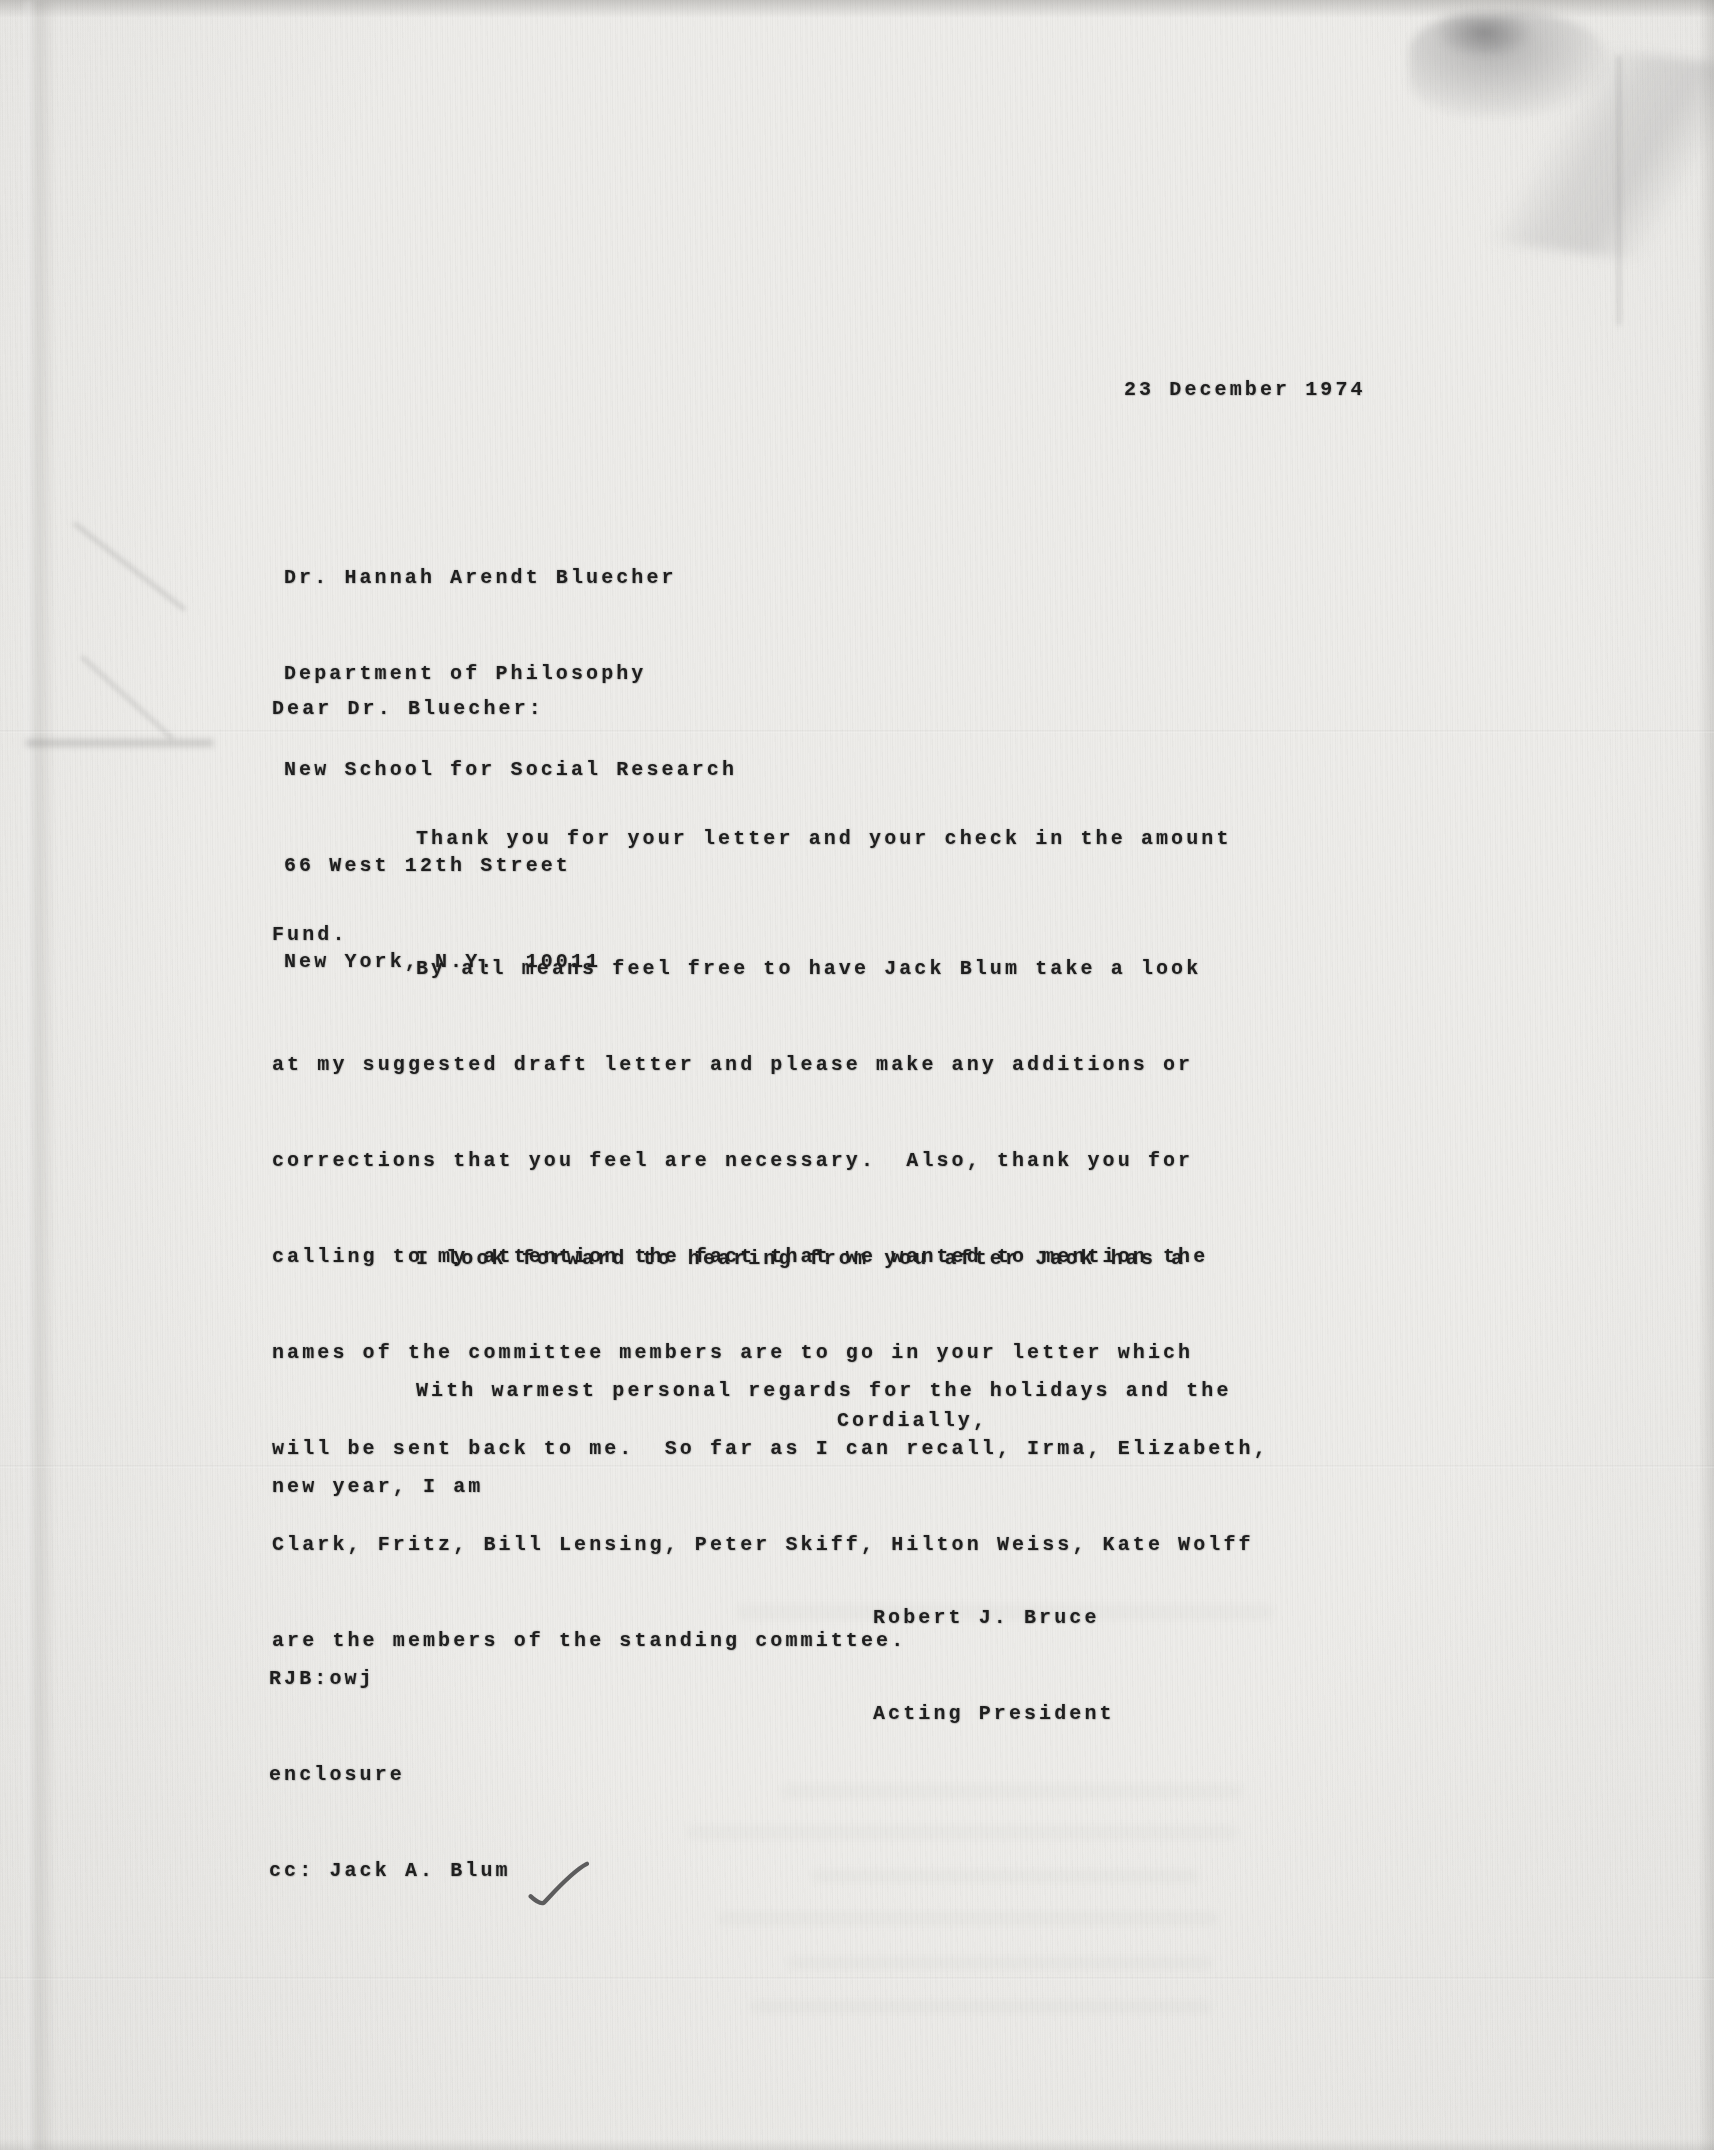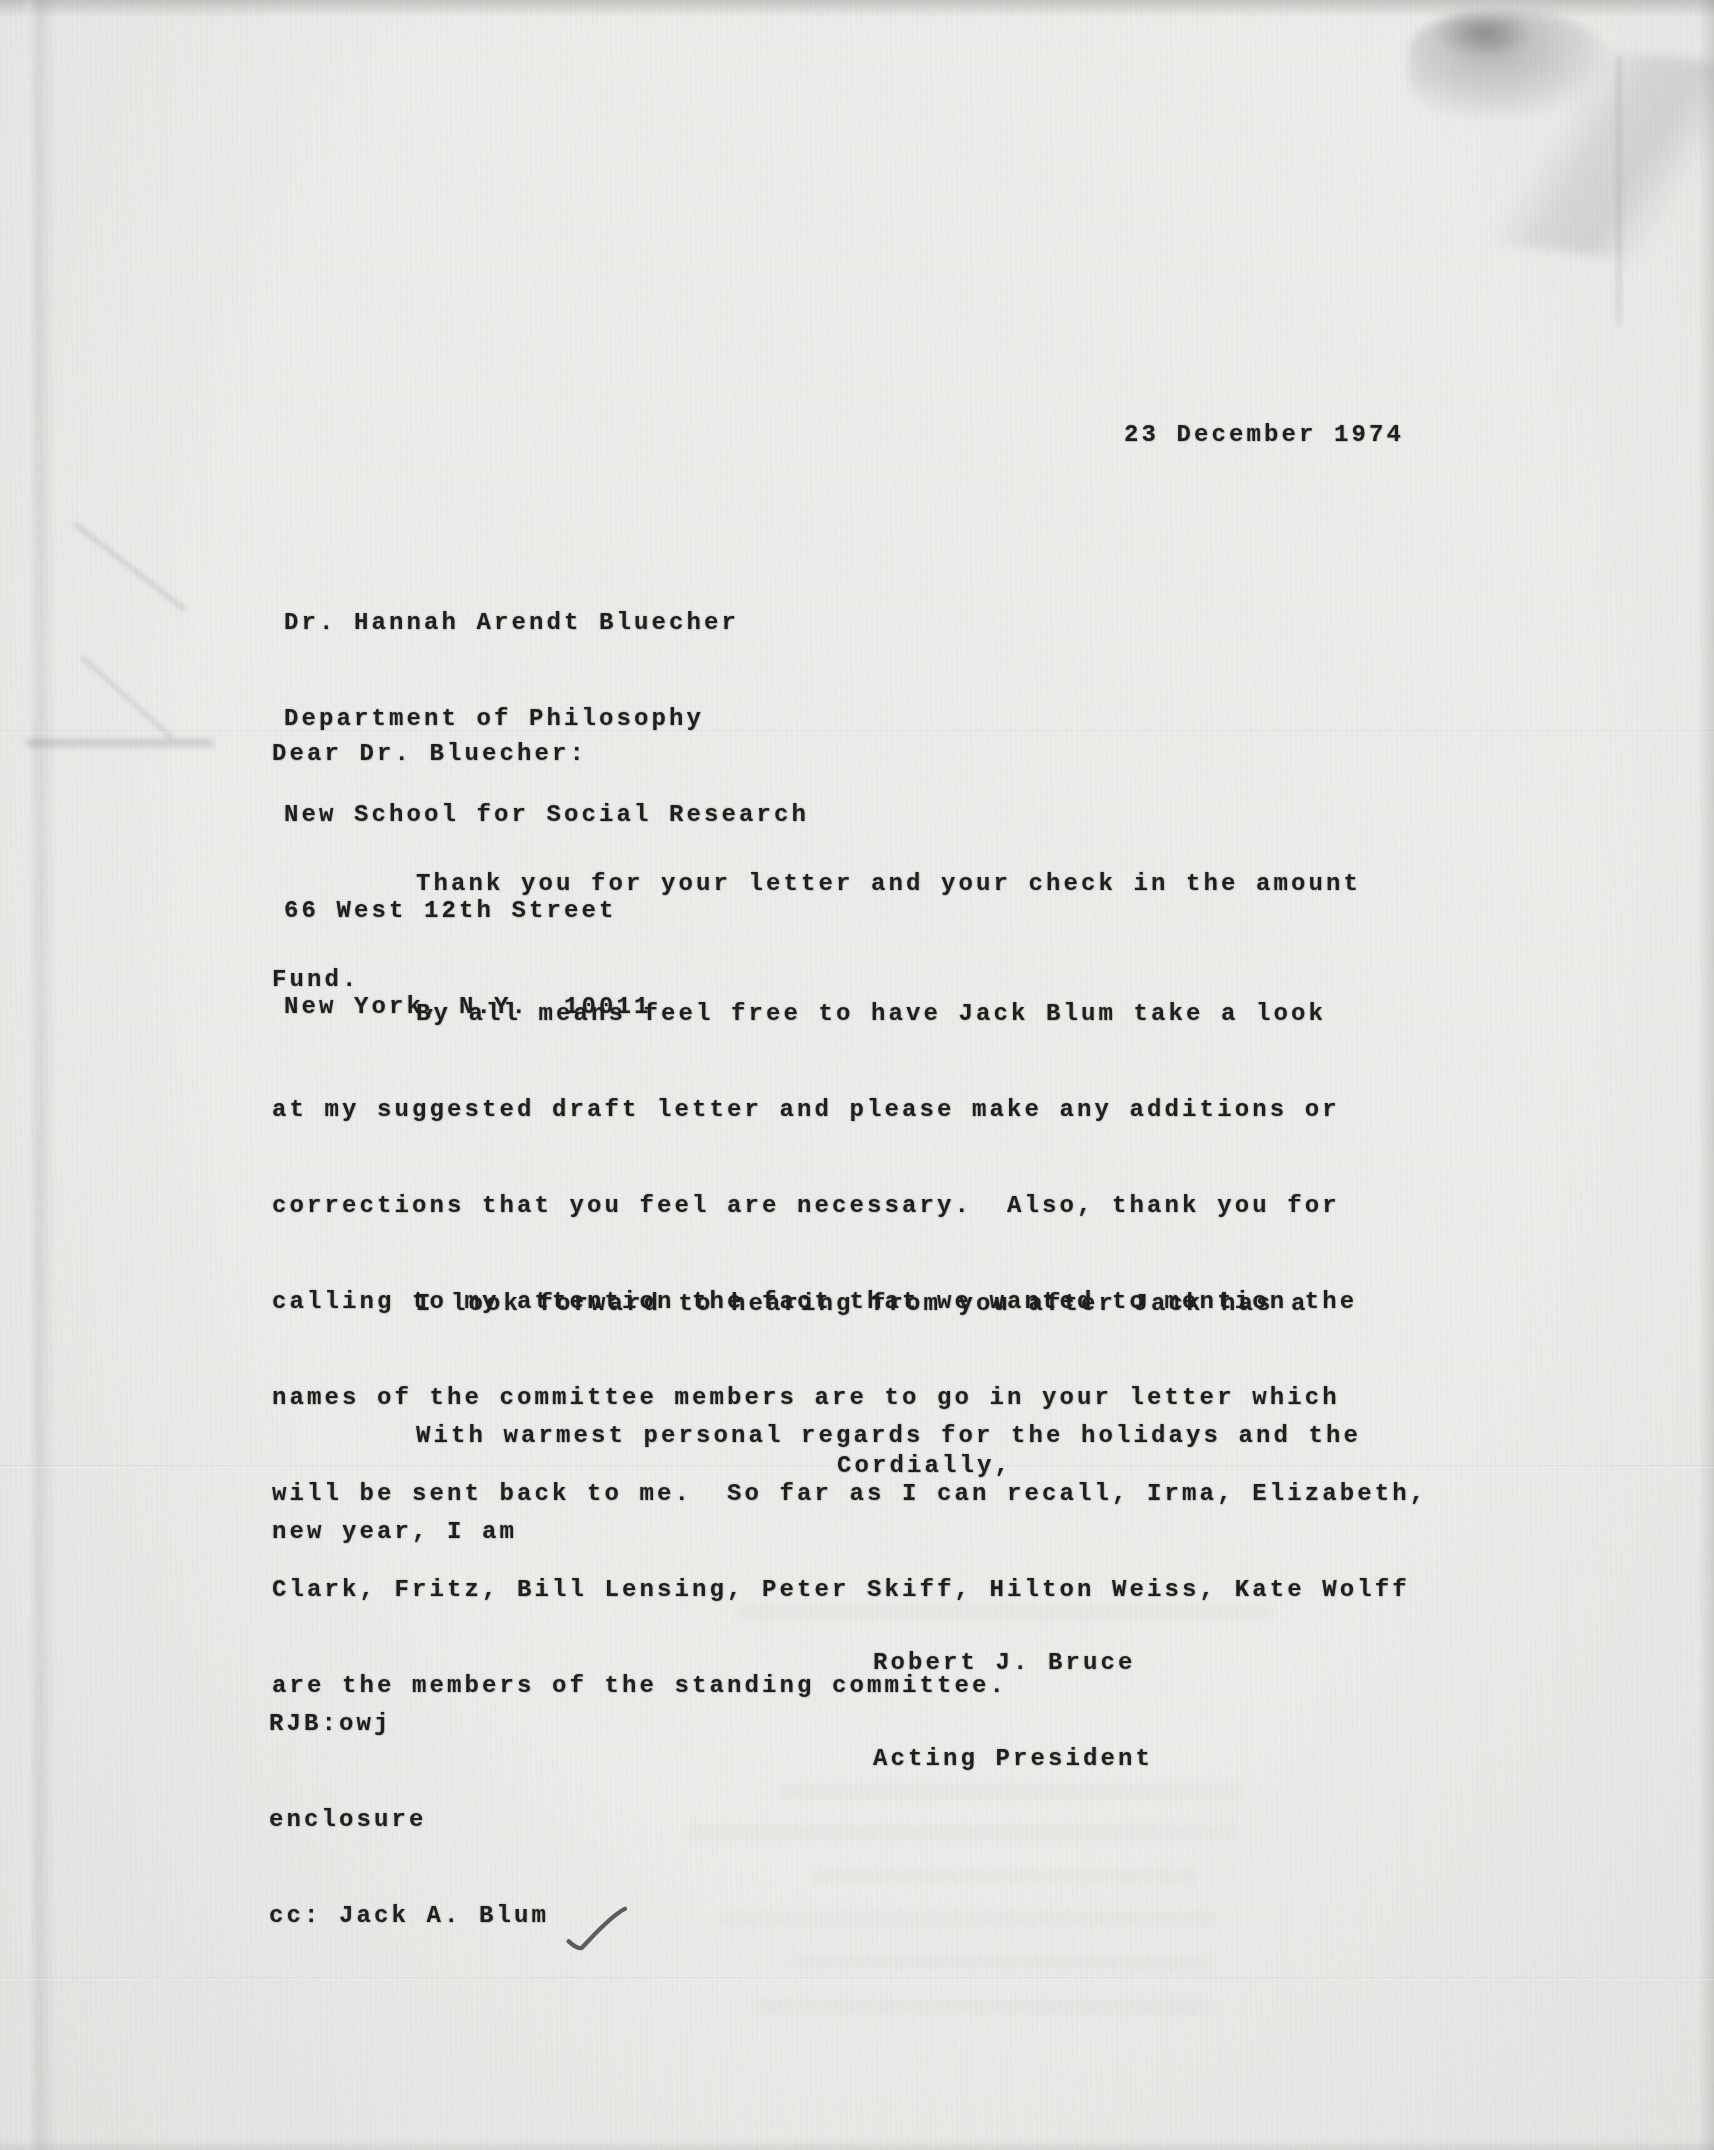--- a/index.html
+++ b/index.html
@@ -24,27 +24,26 @@
     position: absolute;
     inset: 0;
     background:
       repeating-linear-gradient(90deg, rgba(0,0,0,0.016) 0 0.6px, rgba(255,255,255,0.02) 0.6px 2.5px),
       repeating-linear-gradient(88deg, rgba(0,0,0,0.010) 0 1.2px, transparent 1.2px 5.6px),
       repeating-linear-gradient(0deg, rgba(255,255,255,0.025) 0 1.9px, transparent 1.9px 6.9px);
     pointer-events: none;
   }
   .txt {
     position: absolute;
-    font-size: 24px;
+    font-size: 20px;
     line-height: 32px;
     letter-spacing: 3.1px;
     white-space: pre;
     text-shadow: 0 0 1.9px rgba(25,25,25,0.38), 0.6px 0.6px 0 rgba(25,25,25,0.10);
     filter: blur(0.2px);
-    margin-top: 45px;
   }
   .line { white-space: pre; }
   .indent { padding-left: 144px; }
 
   
   .deco { position: absolute; pointer-events: none; }
   .top-edge {
     left: 0; top: 0; width: 100%; height: 17.5px;
     background: linear-gradient(180deg, rgba(110,108,105,0.30), rgba(110,108,105,0));
   }

